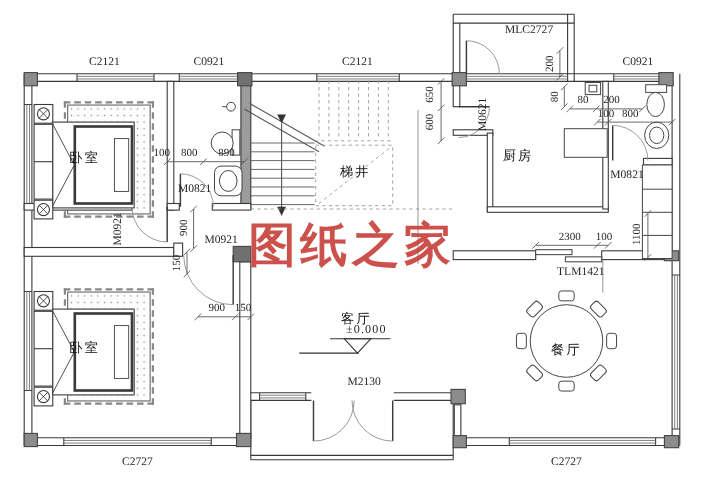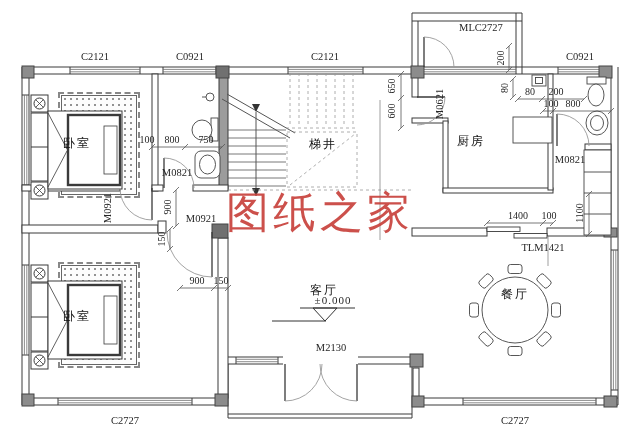--- a/index.html
+++ b/index.html
@@ -9,22 +9,22 @@
        background-color:#fdfdfd;
        background-image:radial-gradient(circle,#8f8f8f 0.7px,rgba(0,0,0,0) 0.9px);
        background-size:6px 6px;}
   svg{position:absolute;left:0;top:0;}
   .lbl{position:absolute;transform:translate(-50%,-50%);white-space:nowrap;
        font-size:10px;color:#262626;line-height:1;}
   .rot{transform:translate(-50%,-50%) rotate(-90deg);}
   .room{font-size:12px;letter-spacing:2px;color:#111;}
   .code{font-size:10.5px;}
   .elev{font-size:11px;letter-spacing:1px;}
-  .wm{position:absolute;left:320px;top:212px;transform:translate(-50%,-50%);
-      font-weight:normal;font-size:43px;letter-spacing:4px;opacity:.92;line-height:1;
+  .wm{position:absolute;left:320px;top:224px;transform:translate(-50%,-50%);
+      font-weight:bold;font-size:43px;letter-spacing:4px;opacity:.92;line-height:1;
       font-family:"DejaVu Serif","Liberation Serif",serif;}
 </style>
 </head>
 <body>
 
 <div id="plan">
 
   <div class="rug" style="left:61px;top:95px;width:74px;height:98px"></div>
   <div class="rug" style="left:61px;top:265px;width:74px;height:98px"></div>
 
@@ -217,44 +217,44 @@
   <div class="lbl code" style="left:580px;top:57px">C0921</div>
   <div class="lbl code" style="left:125px;top:421px">C2727</div>
   <div class="lbl code" style="left:515px;top:421px">C2727</div>
 
   <div class="lbl code" style="left:177px;top:173px">M0821</div>
   <div class="lbl code rot" style="left:108px;top:208px">M0921</div>
   <div class="lbl code" style="left:201px;top:219px">M0921</div>
   <div class="lbl code rot" style="left:440px;top:104px">M0621</div>
   <div class="lbl code" style="left:570px;top:160px">M0821</div>
   <div class="lbl code" style="left:331px;top:348px">M2130</div>
-  <div class="lbl code" style="left:543px;top:248px">TLM1421</div>
+  <div class="lbl code" style="left:528px;top:248px">TLM1421</div>
 
   <div class="lbl" style="left:147px;top:140px">100</div>
   <div class="lbl" style="left:172px;top:140px">800</div>
-  <div class="lbl" style="left:206px;top:140px">750</div>
+  <div class="lbl" style="left:206px;top:140px">890</div>
   <div class="lbl rot" style="left:168px;top:207px">900</div>
   <div class="lbl rot" style="left:162px;top:239px">150</div>
   <div class="lbl" style="left:197px;top:281px">900</div>
   <div class="lbl" style="left:221px;top:281px">150</div>
   <div class="lbl rot" style="left:392px;top:86px">650</div>
   <div class="lbl rot" style="left:392px;top:111px">600</div>
   <div class="lbl rot" style="left:501px;top:58px">200</div>
   <div class="lbl rot" style="left:505px;top:88px">80</div>
   <div class="lbl" style="left:530px;top:92px">80</div>
   <div class="lbl" style="left:556px;top:92px">200</div>
   <div class="lbl" style="left:551px;top:104px">100</div>
   <div class="lbl" style="left:573px;top:104px">800</div>
-  <div class="lbl" style="left:518px;top:216px">1400</div>
+  <div class="lbl" style="left:518px;top:216px">2300</div>
   <div class="lbl" style="left:549px;top:216px">100</div>
   <div class="lbl rot" style="left:580px;top:213px">1100</div>
 
   <div class="lbl room" style="left:77px;top:143px">卧室</div>
   <div class="lbl room" style="left:77px;top:316px">卧室</div>
   <div class="lbl room" style="left:324px;top:290px">客厅</div>
-  <div class="lbl room" style="left:515px;top:294px">餐厅</div>
+  <div class="lbl room" style="left:515px;top:318px">餐厅</div>
   <div class="lbl room" style="left:471px;top:141px">厨房</div>
-  <div class="lbl room" style="left:323px;top:144px">梯井</div>
+  <div class="lbl room" style="left:323px;top:156px">梯井</div>
 
   <div class="lbl elev" style="left:333px;top:300px">±0.000</div>
 
   <div class="wm" style="color:#c8423c" title="图纸之家">图纸之家</div>
 </div>
 
 </body></html>

